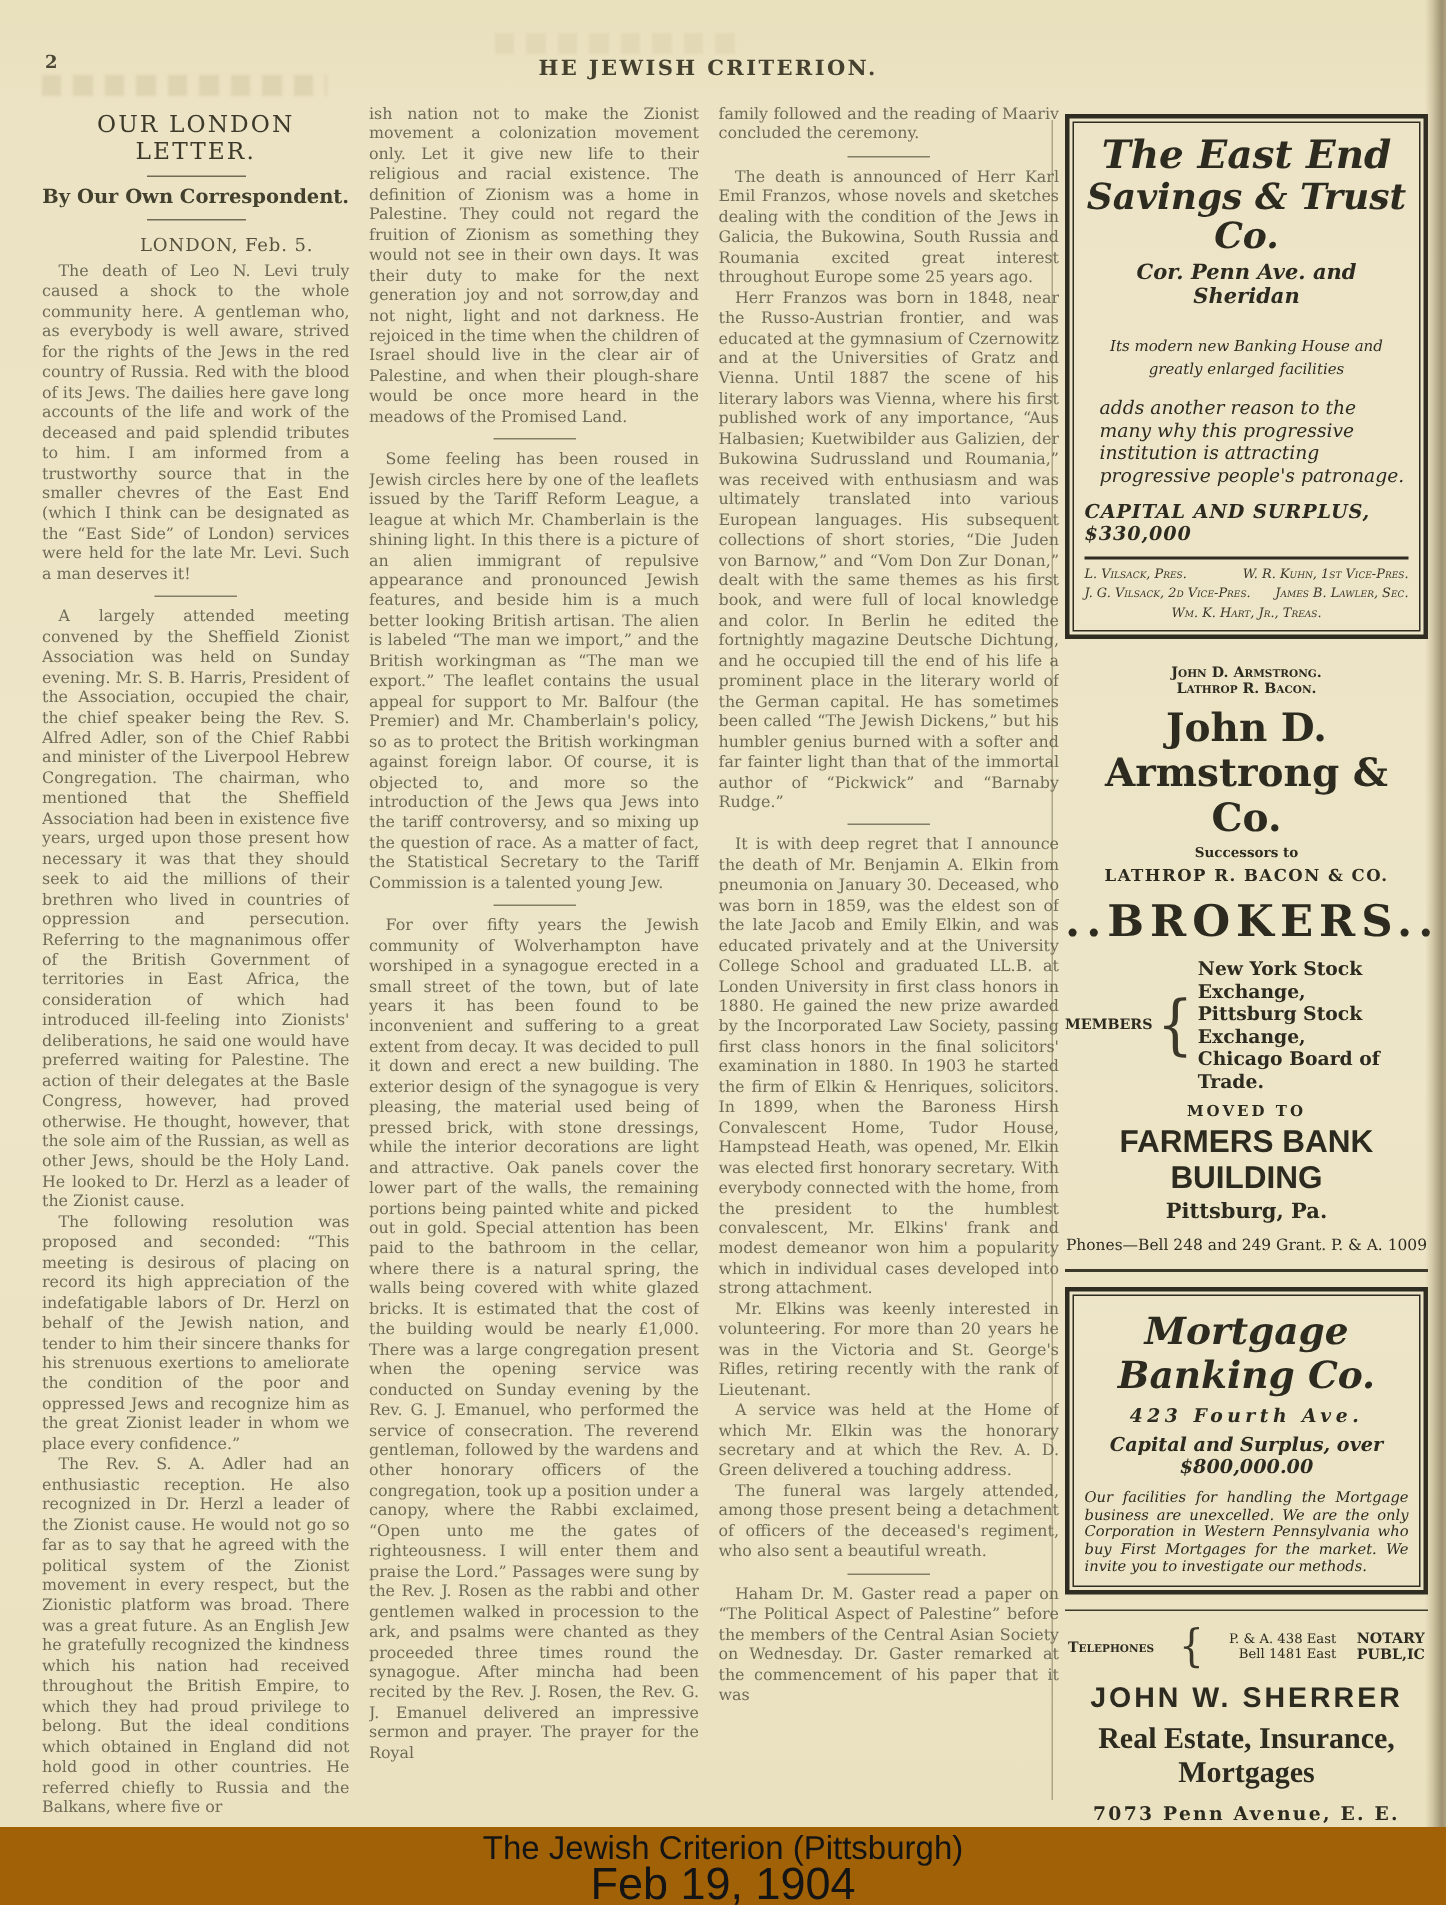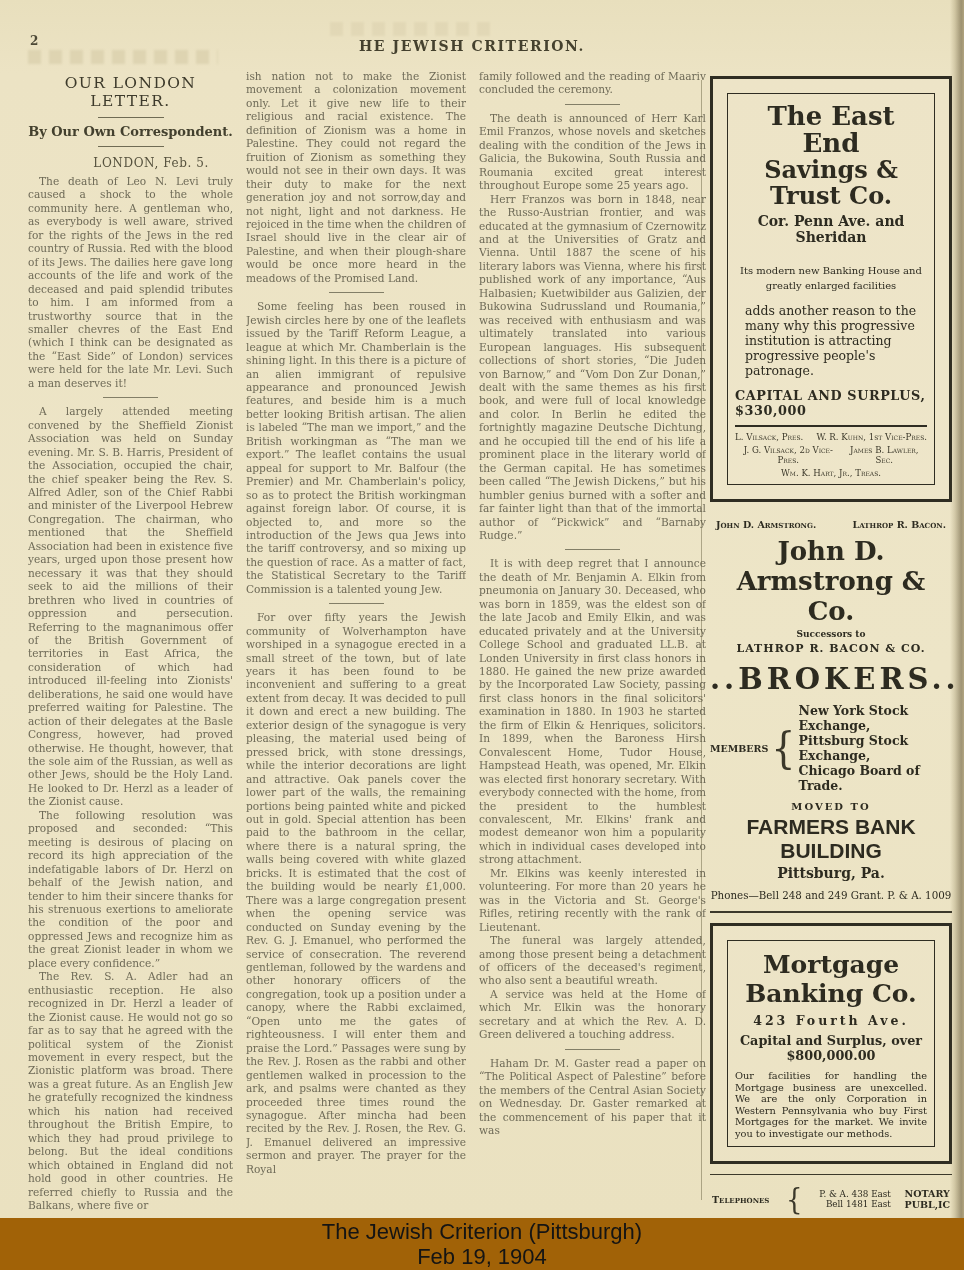--- a/index.html
+++ b/index.html
@@ -23,35 +23,35 @@
   .art-head{margin:10px 0 0;text-align:center;font-size:15.5px;font-weight:normal;
         letter-spacing:1.4px;color:#3d3a2b;}
   .rule-sm{width:66px;height:1px;background:#6f6b54;margin:7px auto 6px;}
   .byline{margin:2px 0 0;text-align:center;font-size:13px;font-weight:bold;color:#43402e;}
   .dateline{text-align:right;padding-right:24px;font-size:12px;color:#56523e;
         margin:9px 0 5px;letter-spacing:.6px;}
   .sep{width:55px;height:1px;background:#827e67;margin:7px auto;}
   
   .colrule{position:absolute;left:701px;top:80px;width:1px;height:1120px;background:rgba(95,88,58,.45);}
   .sidebar{position:absolute;left:710px;top:76px;width:242px;color:#2d2b20;}
-  .boxo{border:3px solid #2f2d22;padding:14px;background:rgba(255,255,255,.06);}
+  .boxo{border:3px solid #2f2d22;padding:2px;background:rgba(255,255,255,.06);font-style:italic;}
   .boxi{border:1px solid #2f2d22;padding:9px 7px 6px;text-align:center;}
   .ee-t1{font-size:26px;font-weight:bold;line-height:27px;}
   .ee-t2{font-size:24px;font-weight:bold;line-height:26px;}
   .ee-addr{font-size:14px;font-weight:bold;margin-top:4px;}
   .ee-l1{font-size:10px;margin-top:18px;line-height:15px;}
   .ee-l2{font-size:12.5px;margin-top:10px;text-align:left;padding:0 2px 0 10px;line-height:15px;}
   .ee-cap{font-size:12.8px;font-weight:bold;letter-spacing:.6px;margin-top:10px;text-align:left;}
   .ee-rule{height:2px;background:#2f2d22;margin:7px 0 5px;}
   .ee-off{display:flex;justify-content:space-between;font-variant:small-caps;
         font-size:8.6px;margin-top:3px;color:#3b382a;}
   .ee-off-c{text-align:center;font-variant:small-caps;font-size:8.6px;margin-top:3px;color:#3b382a;}
   .ad{text-align:center;}
   .arm{margin-top:17px;}
-  .arm-top{display:flex;justify-content:space-between;font-variant:small-caps;font-size:9.5px;font-weight:bold;padding:0 6px;}
+  .arm-top{display:flex;justify-content:space-between;font-variant:small-caps;font-size:9.5px;font-weight:bold;padding:0 6px;flex-direction:column;}
   .arm-title{font-size:26px;font-weight:bold;margin-top:6px;}
   .arm-succ{font-size:9px;font-weight:bold;margin-top:3px;}
   .arm-pred{font-size:11px;font-weight:bold;letter-spacing:1px;margin-top:3px;}
   .arm-brokers{font-size:29px;font-weight:bold;letter-spacing:4px;margin-top:7px;}
   .arm-members{display:flex;align-items:center;justify-content:center;margin-top:7px;text-align:left;}
   .arm-mlabel{font-size:9.5px;font-weight:bold;font-variant:small-caps;}
   .brace{font-size:38px;font-weight:normal;margin:0 3px;transform:scaleY(1.15);color:#3b382a;}
   .arm-mlist{font-size:12.5px;font-weight:bold;line-height:15px;}
   .arm-moved{font-size:10px;letter-spacing:2px;margin-top:8px;font-variant:small-caps;font-weight:bold;}
   .arm-bldg{font-family:"Liberation Sans",sans-serif;font-size:21px;font-weight:bold;margin-top:3px;}
@@ -74,21 +74,21 @@
   .sh-addr{font-size:12.5px;font-weight:bold;letter-spacing:1.5px;margin-top:7px;}
   .sh-city{font-family:"Liberation Sans",sans-serif;font-size:13px;font-weight:bold;letter-spacing:1.5px;margin-top:5px;}
   .sh-rent{font-family:"Liberation Sans",sans-serif;font-size:10.5px;font-weight:bold;text-align:left;margin-top:7px;}
   .rule-thick{height:3px;background:#2f2d22;margin-top:9px;}
   .wv{margin-top:9px;}
   .wv-wires{font-size:10.3px;line-height:13px;}
   
   .caption{position:absolute;left:0;top:1218px;width:964px;height:52px;background:#a16207;
         text-align:center;font-family:"Liberation Sans",sans-serif;color:#141414;}
   .cap1{font-size:22px;line-height:27px;margin-top:0;}
-  .cap2{font-size:22px;line-height:24px;}
+  .cap2{font-size:30px;line-height:24px;}
 </style>
 </head>
 <body>
 
 <div class="page">
   <div class="scan">
     <div class="ghost" style="left:28px;top:50px;width:190px;"></div>
     <div class="ghost" style="left:330px;top:22px;width:160px;opacity:.3;"></div>
 
     <div class="pagenum">2</div>
@@ -118,22 +118,22 @@
       </div>
 
       <div class="col col3">
         <p style="margin-top:6px;text-indent:0;">family followed and the reading of Maariv concluded the ceremony.</p>
         <div class="sep"></div>
         <p>The death is announced of Herr Karl Emil Franzos, whose novels and sketches dealing with the condition of the Jews in Galicia, the Bukowina, South Russia and Roumania excited great interest throughout Europe some 25 years ago.</p>
         <p>Herr Franzos was born in 1848, near the Russo-Austrian frontier, and was educated at the gymnasium of Czernowitz and at the Universities of Gratz and Vienna. Until 1887 the scene of his literary labors was Vienna, where his first published work of any importance, “Aus Halbasien; Kuetwibilder aus Galizien, der Bukowina Sudrussland und Roumania,” was received with enthusiasm and was ultimately translated into various European languages. His subsequent collections of short stories, “Die Juden von Barnow,” and “Vom Don Zur Donan,” dealt with the same themes as his first book, and were full of local knowledge and color. In Berlin he edited the fortnightly magazine Deutsche Dichtung, and he occupied till the end of his life a prominent place in the literary world of the German capital. He has sometimes been called “The Jewish Dickens,” but his humbler genius burned with a softer and far fainter light than that of the immortal author of “Pickwick” and “Barnaby Rudge.”</p>
         <div class="sep"></div>
         <p>It is with deep regret that I announce the death of Mr. Benjamin A. Elkin from pneumonia on January 30. Deceased, who was born in 1859, was the eldest son of the late Jacob and Emily Elkin, and was educated privately and at the University College School and graduated LL.B. at Londen University in first class honors in 1880. He gained the new prize awarded by the Incorporated Law Society, passing first class honors in the final solicitors' examination in 1880. In 1903 he started the firm of Elkin &amp; Henriques, solicitors. In 1899, when the Baroness Hirsh Convalescent Home, Tudor House, Hampstead Heath, was opened, Mr. Elkin was elected first honorary secretary. With everybody connected with the home, from the president to the humblest convalescent, Mr. Elkins' frank and modest demeanor won him a popularity which in individual cases developed into strong attachment.</p>
         <p>Mr. Elkins was keenly interested in volunteering. For more than 20 years he was in the Victoria and St. George's Rifles, retiring recently with the rank of Lieutenant.</p>
+        <p>A service was held at the Home of which Mr. Elkin was the honorary secretary and at which the Rev. A. D. Green delivered a touching address.</p>
         <p>The funeral was largely attended, among those present being a detachment of officers of the deceased's regiment, who also sent a beautiful wreath.</p>
-        <p>A service was held at the Home of which Mr. Elkin was the honorary secretary and at which the Rev. A. D. Green delivered a touching address.</p>
         <div class="sep"></div>
         <p>Haham Dr. M. Gaster read a paper on “The Political Aspect of Palestine” before the members of the Central Asian Society on Wednesday. Dr. Gaster remarked at the commencement of his paper that it was</p>
       </div>
     </div>
 
     <div class="colrule"></div>
 
     <div class="sidebar">
 
       <div class="boxo">

